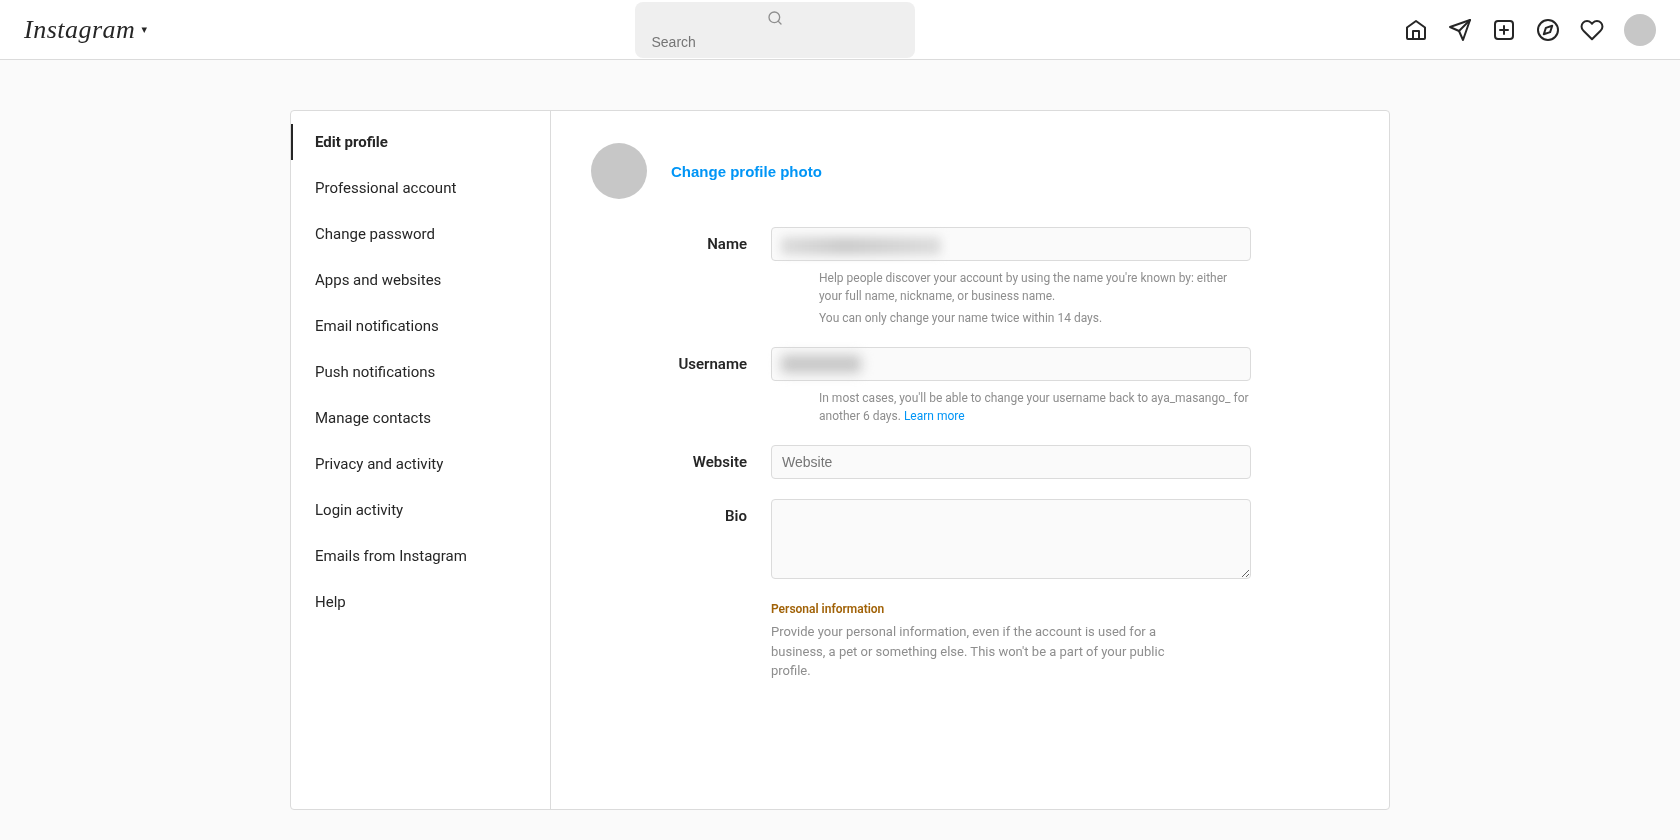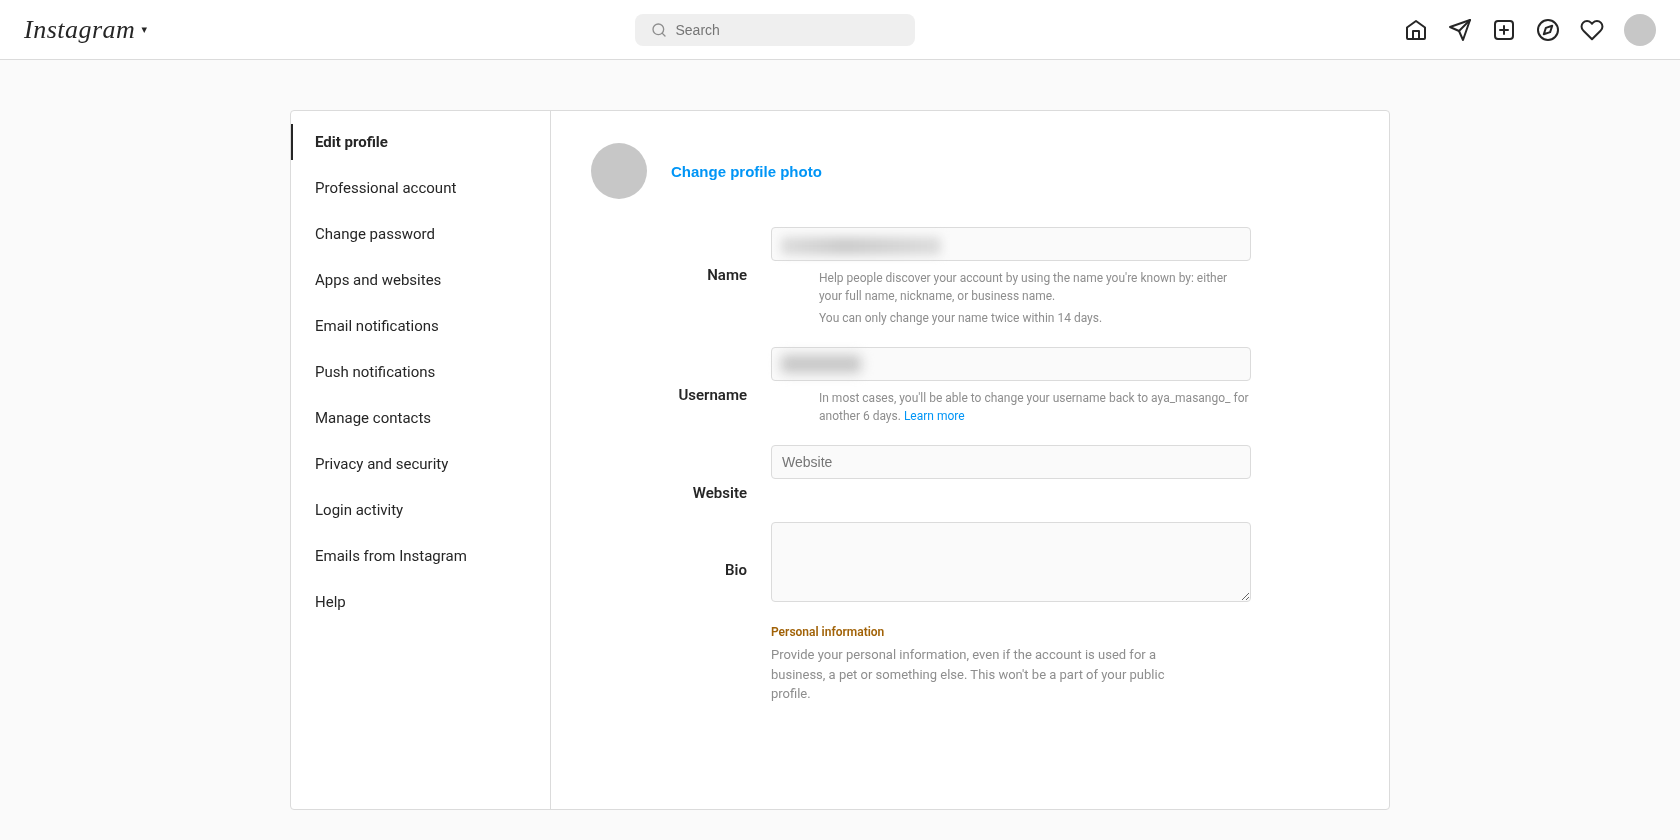--- a/index.html
+++ b/index.html
@@ -42,20 +42,21 @@
       margin-left: 2px;
     }
     .search-bar {
       display: flex;
       align-items: center;
       background: #efefef;
       border-radius: 8px;
       padding: 8px 16px;
       gap: 8px;
       width: 280px;
+      flex-direction: column;
     }
     .search-bar input {
       border: none;
       background: transparent;
       outline: none;
       font-size: 14px;
       color: #8e8e8e;
       width: 100%;
     }
     .search-icon-svg {
@@ -165,21 +166,20 @@
       margin-bottom: 20px;
     }
     .form-label {
       width: 180px;
       text-align: right;
       padding-right: 24px;
       font-size: 15px;
       font-weight: 600;
       padding-top: 8px;
       flex-shrink: 0;
-      margin-top: 31px;
     }
     .form-field {
       flex: 1;
       max-width: 480px;
     }
     .form-input {
       width: 100%;
       border: 1px solid #dbdbdb;
       border-radius: 4px;
       padding: 8px 10px;
@@ -328,21 +328,21 @@
       <div class="sidebar-item">
         <span>Email notifications</span>
       </div>
       <div class="sidebar-item">
         <span>Push notifications</span>
       </div>
       <div class="sidebar-item">
         <span>Manage contacts</span>
       </div>
       <div class="sidebar-item">
-        <span>Privacy and security</span>
+        <span>Privacy and activity</span>
       </div>
       <div class="sidebar-item">
         <span>Login activity</span>
       </div>
       <div class="sidebar-item">
         <span>Emails from Instagram</span>
       </div>
       <div class="sidebar-item">
         <span>Help</span>
       </div>

